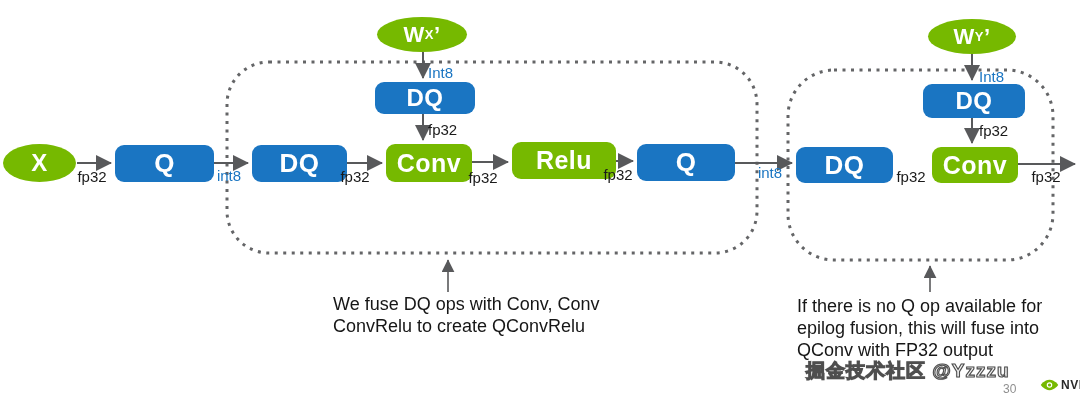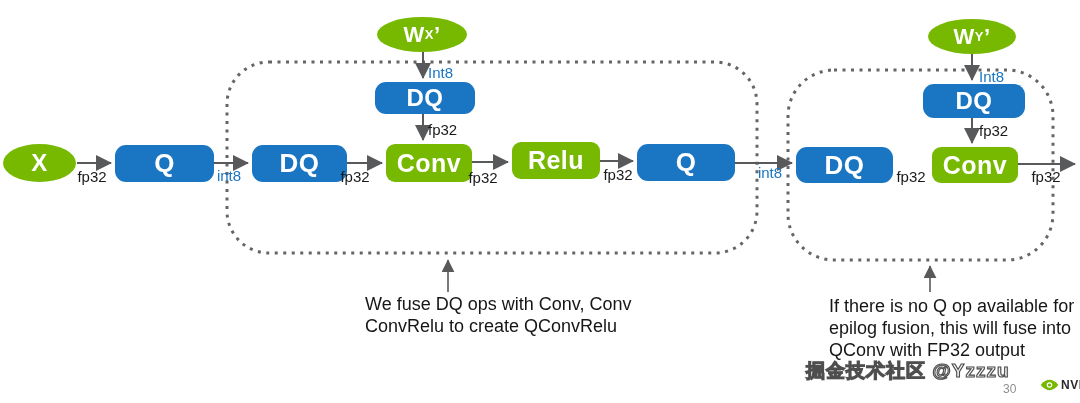--- a/index.html
+++ b/index.html
@@ -5,31 +5,31 @@
   html,body{margin:0;padding:0;background:#fff;}
   .canvas{
     position:relative;width:1080px;height:403px;background:#ffffff;
     overflow:hidden;font-family:"Liberation Sans","DejaVu Sans",sans-serif;
   }
   .layer{position:absolute;left:0;top:0;width:1080px;height:403px;}
   .node{
     position:absolute;display:flex;align-items:center;justify-content:center;
     color:#fff;font-weight:bold;border-radius:9px;letter-spacing:.5px;
   }
-  .blue{background:#1a75c2;border-radius:11px;}
+  .blue{background:#1a75c2;}
   .green{background:#76b900;}
   .ellipse{border-radius:50%;}
   .edge-label{
     position:absolute;font-weight:normal;font-size:15px;color:#1a1a1a;
     white-space:nowrap;line-height:15px;
   }
   .edge-label.blue-txt{color:#1a75c2;background:none;}
   .edge-label.centered{width:44px;text-align:center;}
   .sub{font-size:13px;vertical-align:-4px;}
-  .note{position:absolute;color:#161616;font-size:18px;line-height:22px;margin-left:32px;}
+  .note{position:absolute;color:#161616;font-size:18px;line-height:22px;}
   .watermark{
     position:absolute;left:806px;top:358px;font-size:19px;font-weight:bold;
     color:rgba(255,255,255,0.92);-webkit-text-stroke:1.1px #4e4e4e;
     text-shadow:0 0 1px #555;white-space:nowrap;letter-spacing:1px;
   }
   .slide-num{position:absolute;left:1003px;top:382px;font-size:12px;color:#8f8f8f;}
   .logo{position:absolute;left:1040px;top:378px;display:flex;align-items:center;gap:2px;}
   .logo-text{font-size:12px;font-weight:bold;color:#2a2a2a;letter-spacing:.5px;}
 </style>
 </head>
@@ -74,21 +74,21 @@
   <div class="node green ellipse" style="left:928px;top:19px;width:88px;height:35px;font-size:22px;">
     <span>W</span>
       <span class="sub">Y</span>
       <span>’</span>
   </div>
 
   <div class="node blue" style="left:115px;top:145px;width:99px;height:37px;font-size:26px;">Q</div>
   <div class="node blue" style="left:252px;top:145px;width:95px;height:37px;font-size:26px;">DQ</div>
   <div class="node blue" style="left:375px;top:82px;width:100px;height:32px;font-size:24px;">DQ</div>
   <div class="node green" style="left:386px;top:144px;width:86px;height:38px;font-size:25px;">Conv</div>
-  <div class="node green" style="left:512px;top:142px;width:88px;height:37px;font-size:25px;">Relu</div>
+  <div class="node green" style="left:512px;top:142px;width:104px;height:37px;font-size:25px;">Relu</div>
   <div class="node blue" style="left:637px;top:144px;width:98px;height:37px;font-size:26px;">Q</div>
 
   <div class="node blue" style="left:796px;top:147px;width:97px;height:36px;font-size:26px;">DQ</div>
   <div class="node blue" style="left:923px;top:84px;width:102px;height:34px;font-size:24px;">DQ</div>
   <div class="node green" style="left:932px;top:147px;width:86px;height:36px;font-size:25px;">Conv</div>
 
   <span class="edge-label centered" style="left:70px;top:169px;">fp32</span>
   <span class="edge-label centered blue-txt" style="left:207px;top:168px;">int8</span>
   <span class="edge-label centered" style="left:333px;top:169px;">fp32</span>
   <span class="edge-label" style="left:428px;top:65px;color:#1a75c2;">Int8</span>

